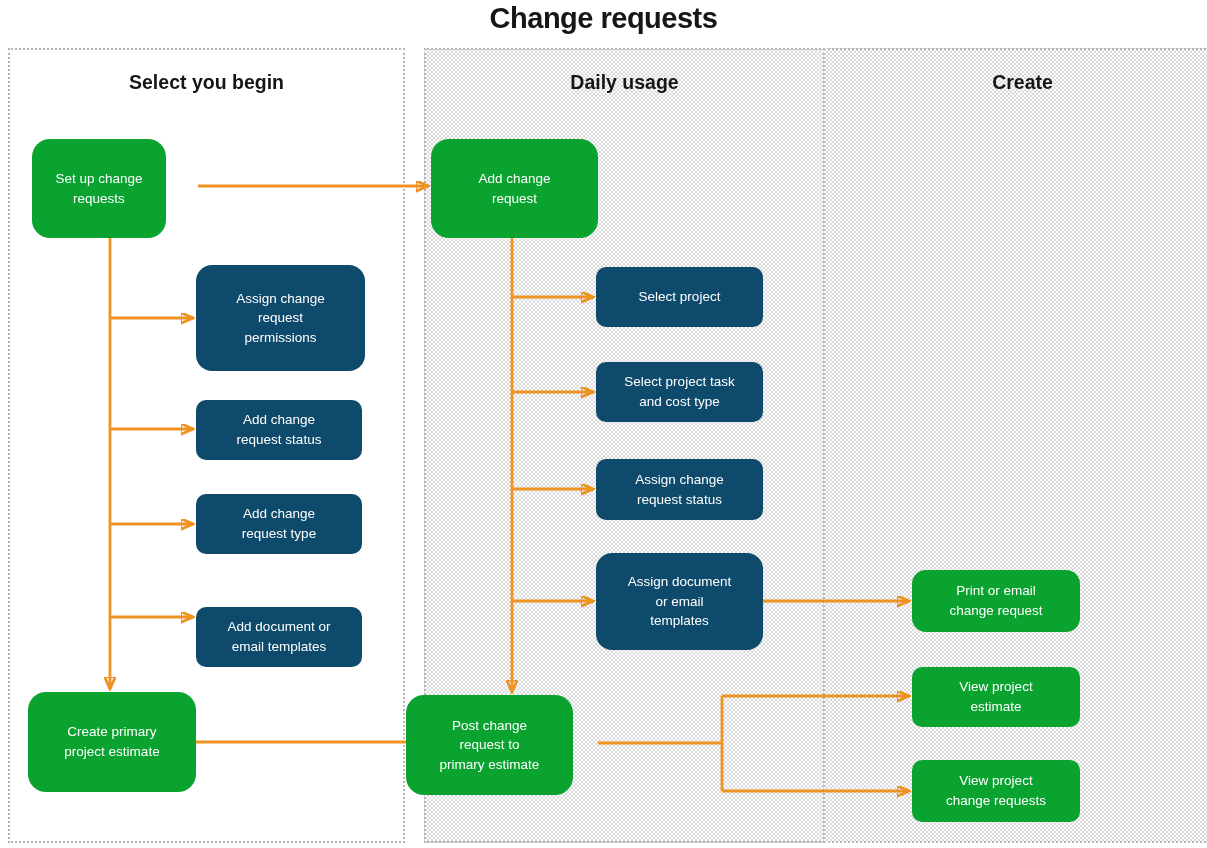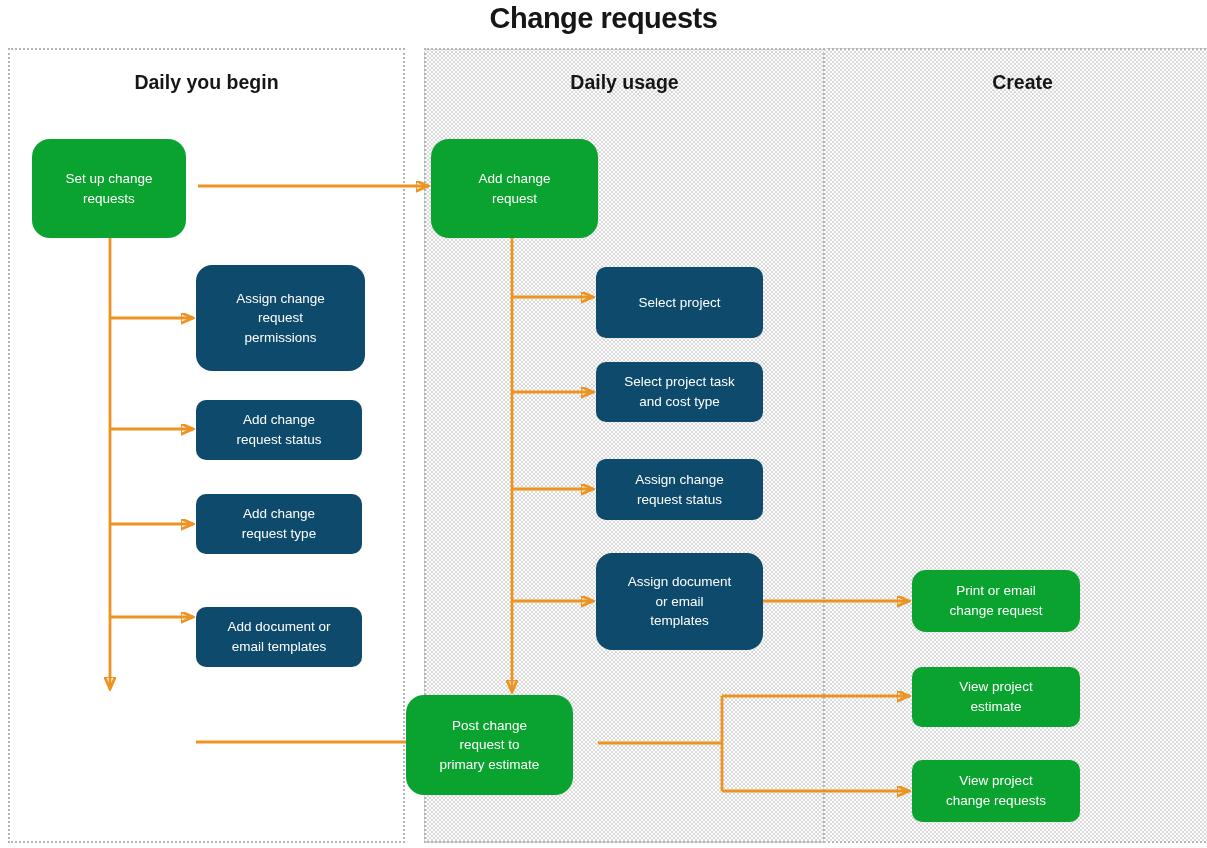--- a/index.html
+++ b/index.html
@@ -32,45 +32,45 @@
   .panel-output{left:802px;width:399px;}
   .col-header{padding-top:21px;text-align:center;font-size:19.5px;font-weight:700;color:var(--ink);}
   .arrow-layer{position:absolute;left:0;top:0;width:1207px;height:848px;pointer-events:none;}
   .arrow-layer path{stroke:var(--arrow);stroke-width:2.8;fill:none;stroke-linejoin:miter;}
   .arrow-head{fill:var(--arrow);}
   .node{position:absolute;display:flex;align-items:center;justify-content:center;
     text-align:center;color:var(--boxtext);font-size:13.5px;line-height:1.45;
     white-space:pre-line;padding:6px 10px;}
   .node.green{background:var(--green);}
   .node.navy{background:var(--navy);}
-  .n1{left:32px;top:139px;width:154px;height:99px;border-radius:18px;}
+  .n1{left:32px;top:139px;width:134px;height:99px;border-radius:18px;}
   .n2{left:196px;top:265px;width:169px;height:106px;border-radius:16px;}
   .n3{left:196px;top:400px;width:166px;height:60px;border-radius:10px;}
   .n4{left:196px;top:494px;width:166px;height:60px;border-radius:10px;}
   .n5{left:196px;top:587px;width:166px;height:60px;border-radius:10px;margin-top:20px;}
   .n6{left:28px;top:692px;width:168px;height:100px;border-radius:18px;}
   .n7{left:431px;top:139px;width:167px;height:99px;border-radius:18px;}
-  .n8{left:596px;top:267px;width:167px;height:71px;border-radius:10px;}
+  .n8{left:596px;top:267px;width:167px;height:60px;border-radius:10px;}
   .n9{left:596px;top:362px;width:167px;height:60px;border-radius:10px;}
   .n10{left:596px;top:459px;width:167px;height:61px;border-radius:10px;}
   .n11{left:596px;top:553px;width:167px;height:97px;border-radius:16px;text-align:center;}
   .n12{left:406px;top:695px;width:167px;height:100px;border-radius:18px;}
   .n13{left:912px;top:570px;width:168px;height:62px;border-radius:14px;}
   .n14{left:912px;top:667px;width:168px;height:60px;border-radius:10px;}
   .n15{left:912px;top:760px;width:168px;height:62px;border-radius:10px;}
 </style>
 </head>
 <body>
 
 <div class="stage">
 
   <h1 class="title">Change requests</h1>
 
   <section class="panel panel-before">
-    <h2 class="col-header">Daily you begin</h2>
+    <h2 class="col-header">Select you begin</h2>
   </section>
   <section class="panel panel-daily textured">
     <h2 class="col-header">Daily usage</h2>
   </section>
   <section class="panel panel-output textured">
     <h2 class="col-header">Create</h2>
   </section>
 
   <svg class="arrow-layer" viewBox="0 0 1207 848">
     <defs>
@@ -100,20 +100,22 @@
 requests</div>
   <div class="node navy n2">Assign change
 request
 permissions</div>
   <div class="node navy n3">Add change
 request status</div>
   <div class="node navy n4">Add change
 request type</div>
   <div class="node navy n5">Add document or
 email templates</div>
+  <div class="node green n6">Create primary
+project estimate</div>
   <div class="node green n7">Add change
 request</div>
   <div class="node navy n8">Select project</div>
   <div class="node navy n9">Select project task
 and cost type</div>
   <div class="node navy n10">Assign change
 request status</div>
   <div class="node navy n11">Assign document
 or email
 templates</div>

